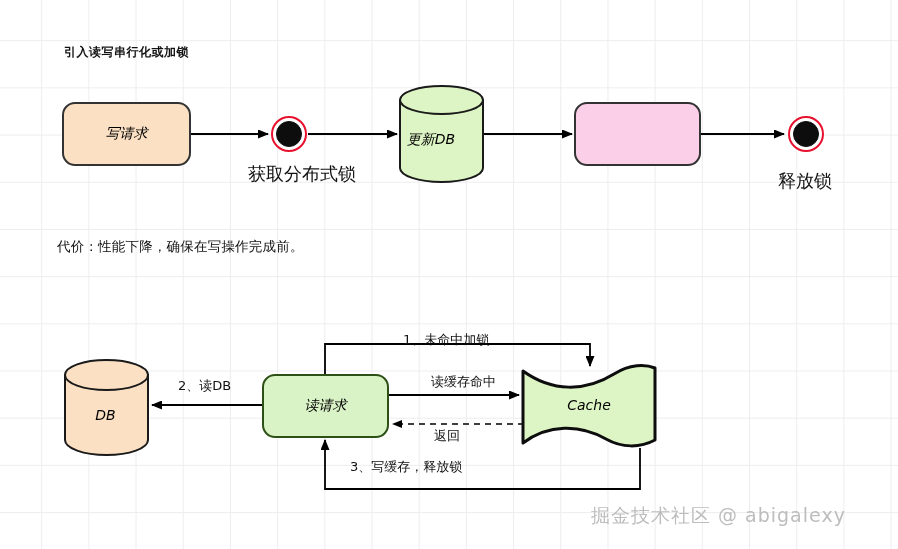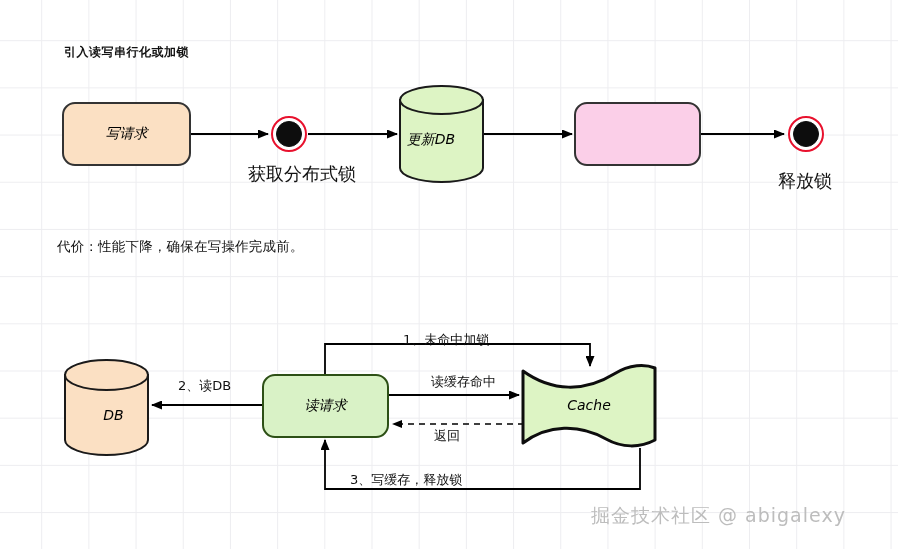--- a/index.html
+++ b/index.html
@@ -161,37 +161,37 @@
 
   <div class="node-wrap" style="left:400px; top:120px; width:62px; height:40px;">
     <span class="node-text">更新DB</span>
   </div>
 
 
   <div class="lbl state-label" style="left:778px; top:170px;">释放锁</div>
 
   <div class="lbl desc" style="left:57px; top:238px;">代价：性能下降，确保在写操作完成前。</div>
 
-  <div class="node-wrap" style="left:73px; top:400px; width:81px; height:30px;">
+  <div class="node-wrap" style="left:65px; top:400px; width:81px; height:30px;">
     <span class="node-text">DB</span>
   </div>
 
   <div class="node-wrap" style="left:263px; top:375px; width:125px; height:62px;">
     <span class="node-text">读请求</span>
   </div>
 
   <div class="node-wrap" style="left:523px; top:390px; width:132px; height:30px;">
     <span class="node-text">Cache</span>
   </div>
 
   <div class="lbl edge-label" style="left:383px; top:332px;margin-left:20px;">1、未命中加锁</div>
 
   <div class="lbl edge-label" style="left:178px; top:378px;">2、读DB</div>
 
   <div class="lbl edge-label" style="left:407px; top:374px;margin-left:24px;">读缓存命中</div>
 
   <div class="lbl edge-label" style="left:434px; top:428px;">返回</div>
 
-  <div class="lbl edge-label" style="left:350px; top:472px;">3、写缓存，释放锁</div>
+  <div class="lbl edge-label" style="left:350px; top:459px;">3、写缓存，释放锁</div>
 
   <div class="lbl watermark" style="left:571px; top:504px;">掘金技术社区 @ abigalexy</div>
 
 </div>
 
 </body></html>

